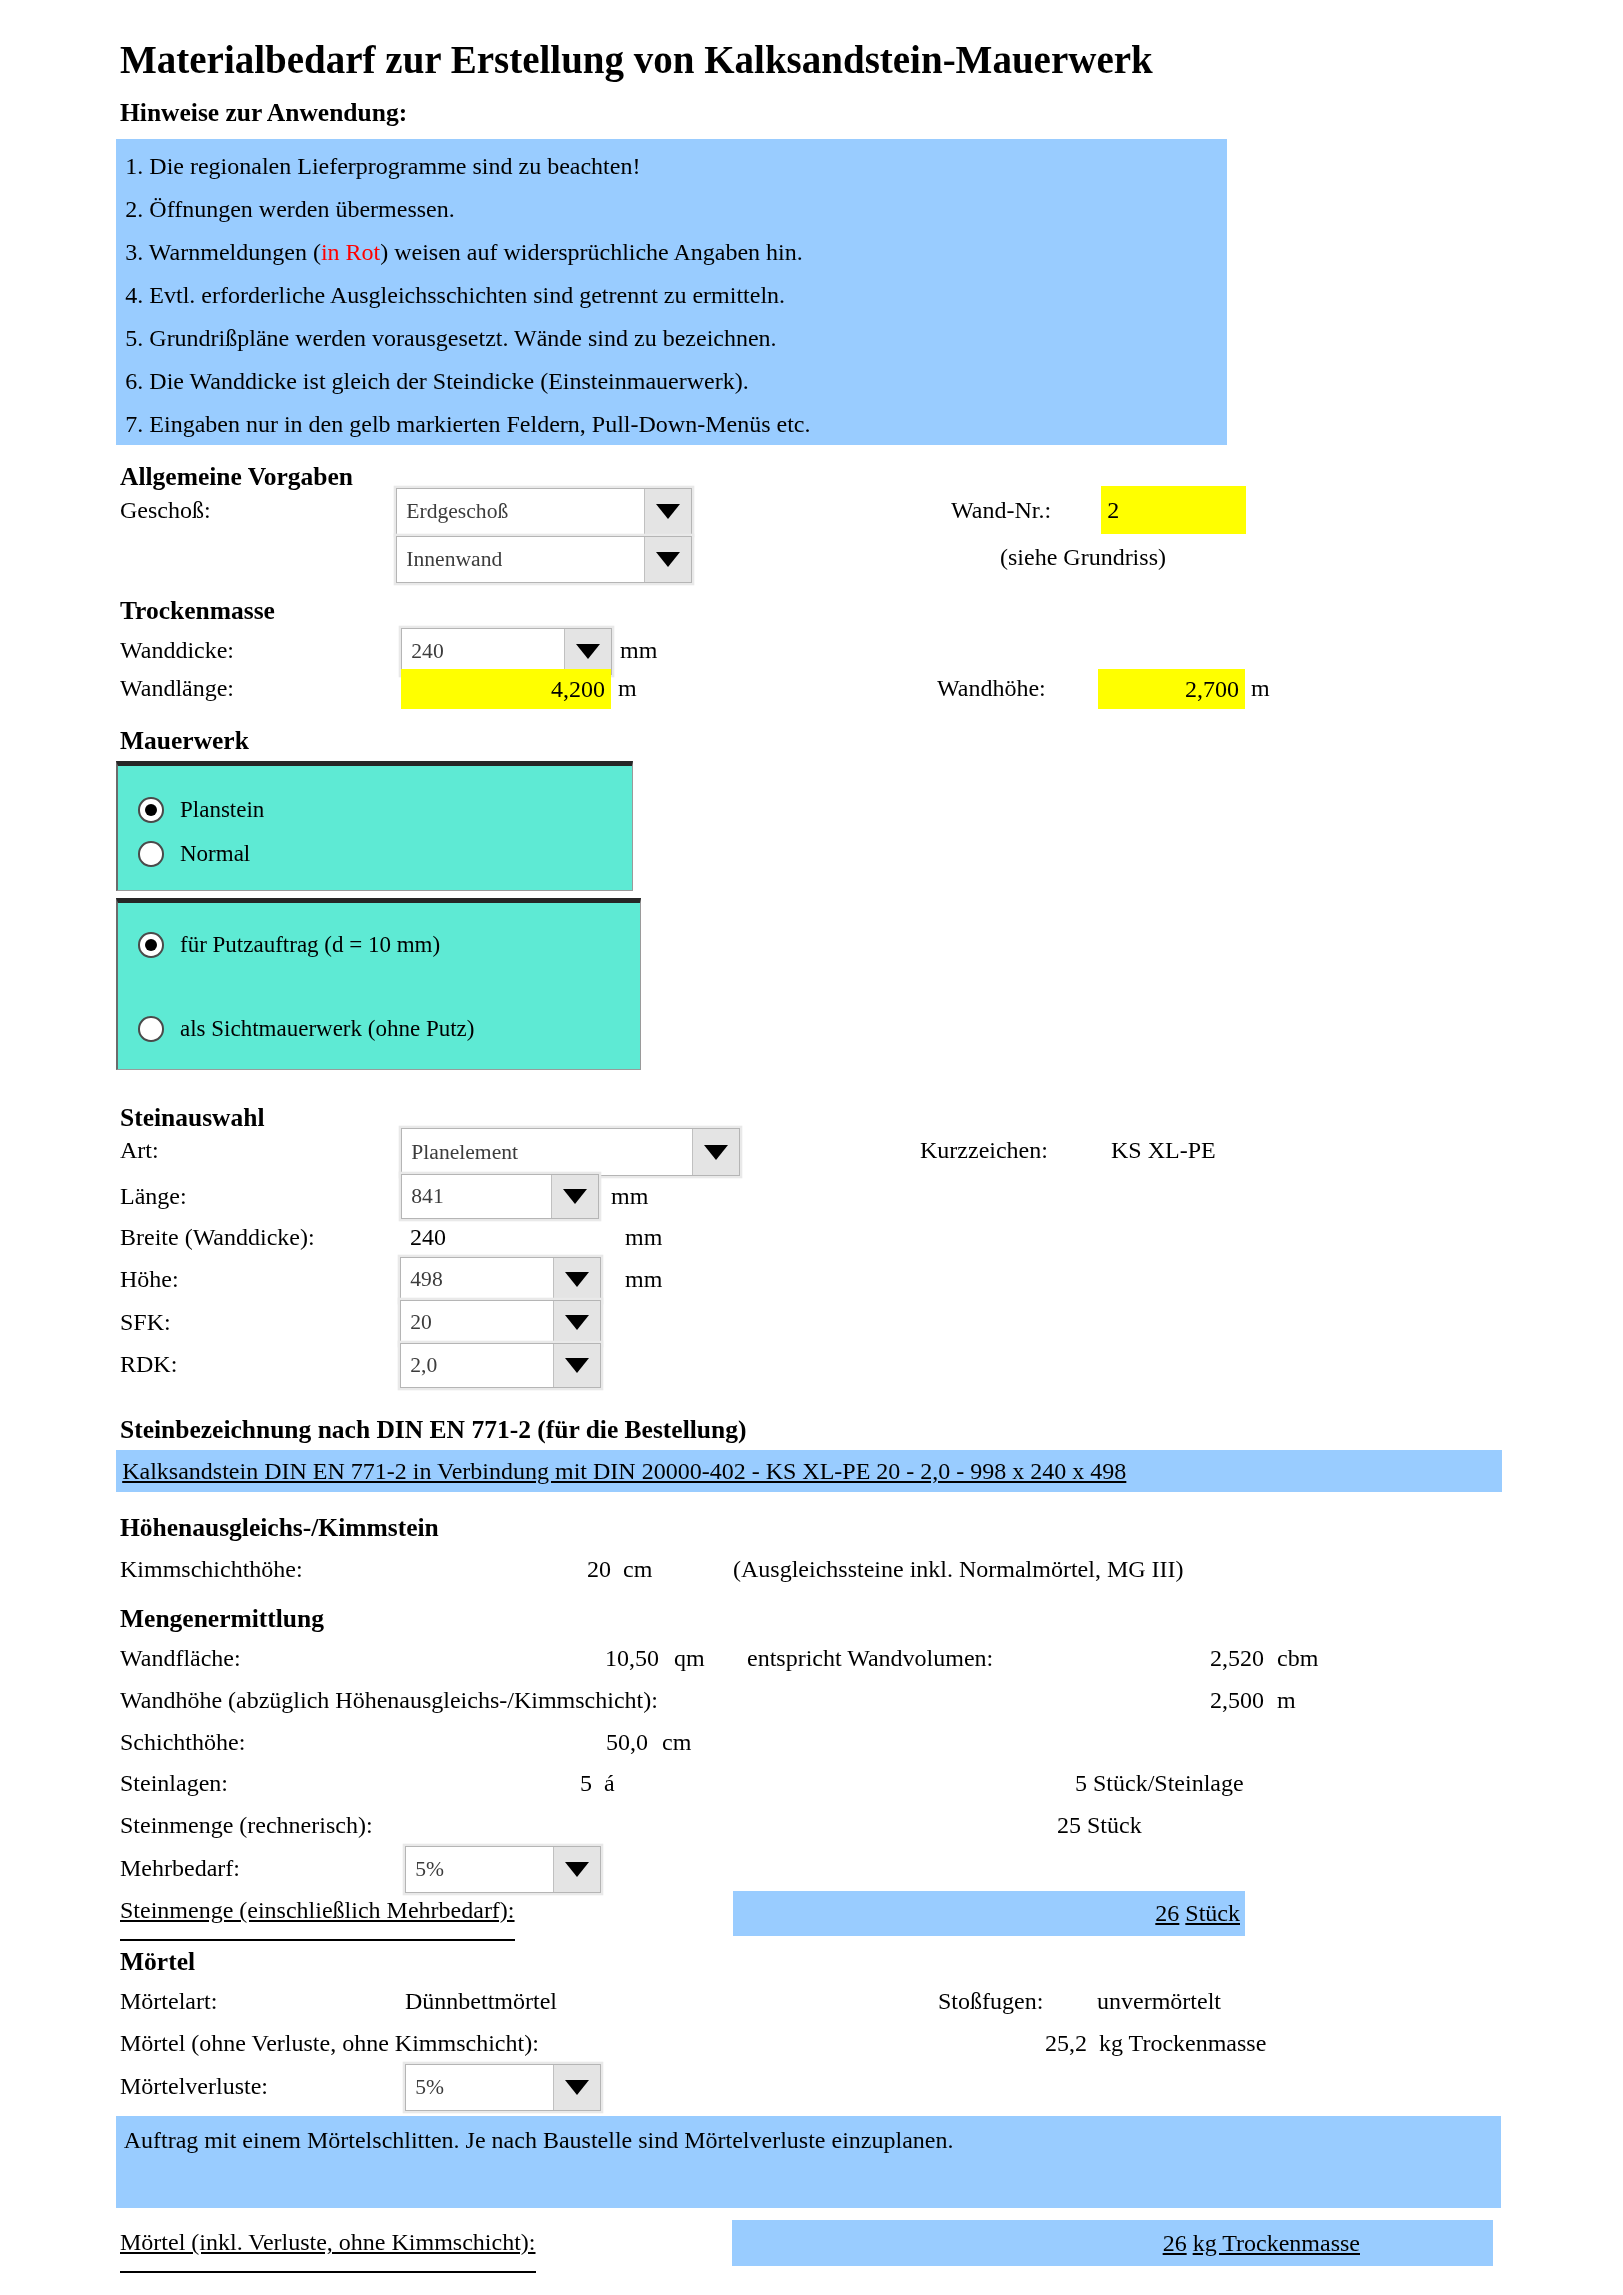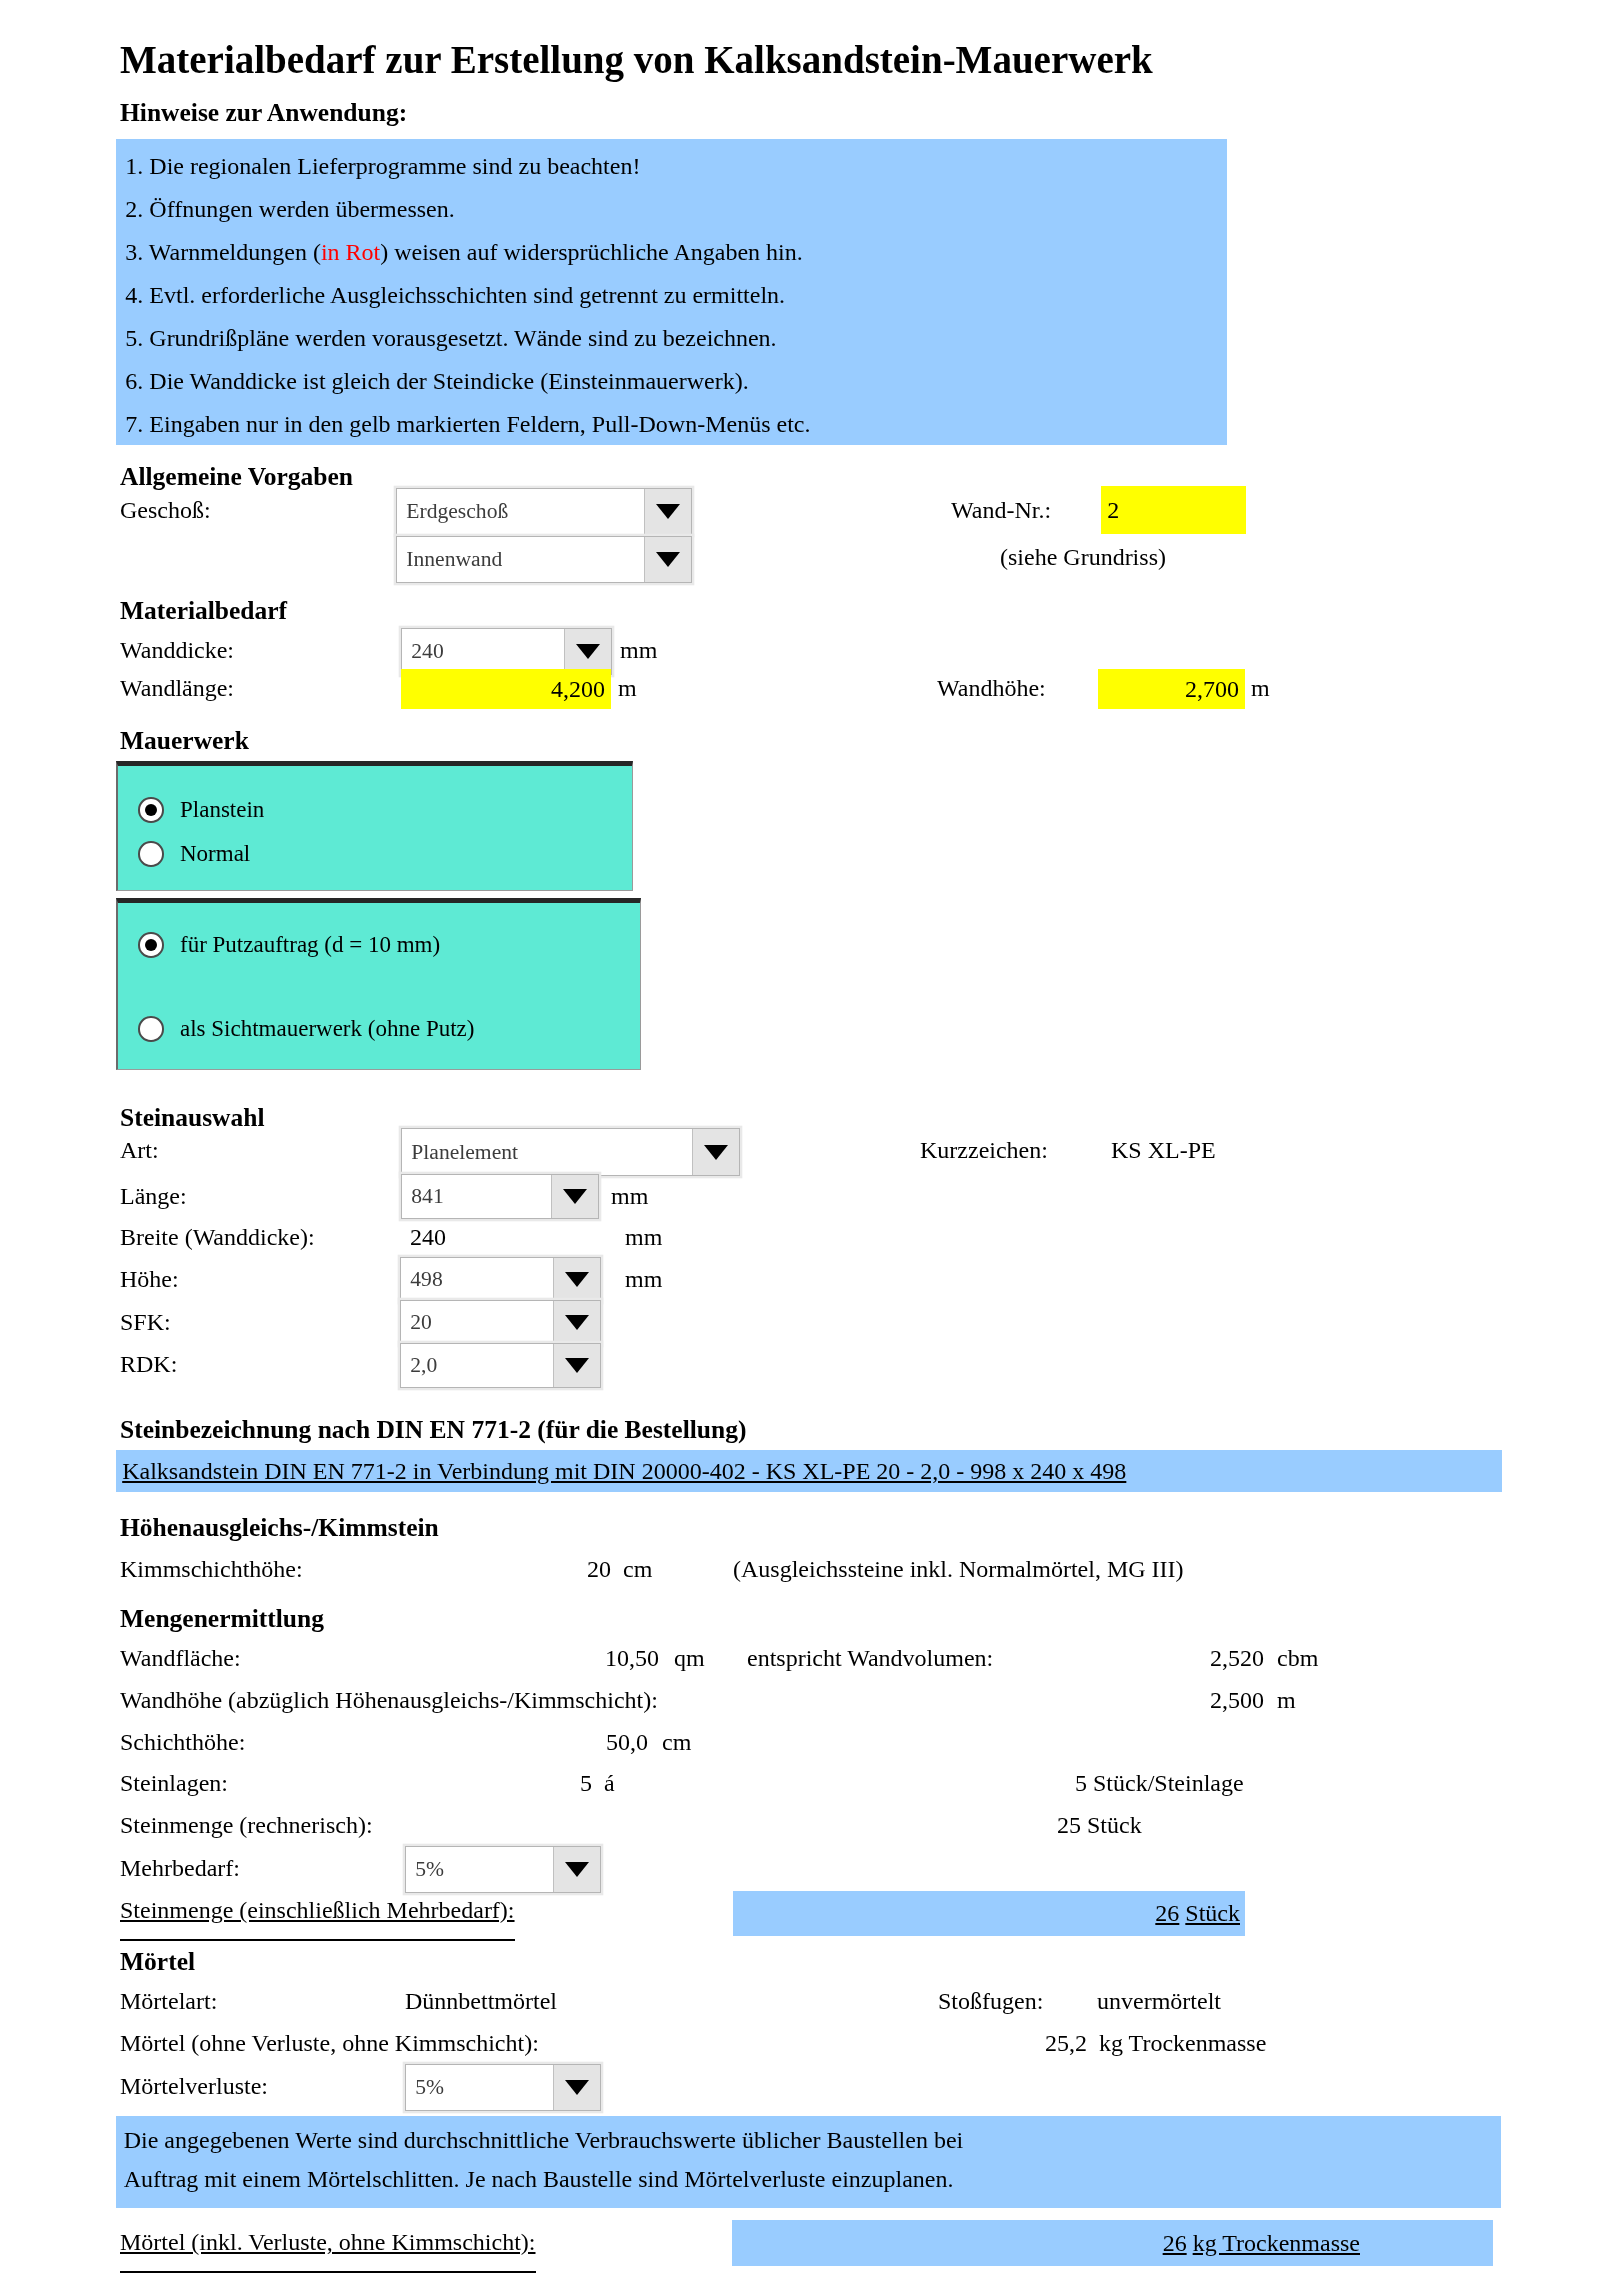--- a/index.html
+++ b/index.html
@@ -71,21 +71,21 @@
       <span>2</span>
     </div>
   <div class="combo" style="left:396px;top:536px;width:294px;height:45px">
     <span class="ctxt">Innenwand</span>
     <span class="cbtn">
         <span class="tri"></span>
       </span>
   </div>
   <div class="t" style="left:1000px;top:542px">(siehe Grundriss)</div>
 
-  <div class="h" style="left:120px;top:595px">Materialbedarf</div>
+  <div class="h" style="left:120px;top:595px">Trockenmasse</div>
   <div class="t" style="left:120px;top:635px">Wanddicke:</div>
   <div class="combo" style="left:401px;top:628px;width:209px;height:45px">
     <span class="ctxt">240</span>
     <span class="cbtn">
         <span class="tri"></span>
       </span>
   </div>
   <div class="t" style="left:620px;top:635px">mm</div>
 
   <div class="t" style="left:120px;top:673px">Wandlänge:</div>
@@ -232,21 +232,20 @@
 
   <div class="t" style="left:120px;top:2071px">Mörtelverluste:</div>
   <div class="combo" style="left:405px;top:2064px;width:194px;height:45px">
     <span class="ctxt">5%</span>
     <span class="cbtn">
         <span class="tri"></span>
       </span>
   </div>
 
   <div class="bluebox note" style="left:116px;top:2116px;width:1377px;height:87px">
-    <div>Die angegebenen Werte sind durchschnittliche Verbrauchswerte üblicher Baustellen bei</div>
     <div>Auftrag mit einem Mörtelschlitten. Je nach Baustelle sind Mörtelverluste einzuplanen.</div>
   </div>
 
   <div class="t" style="left:120px;top:2227px"><span class="ulab">Mörtel (inkl. Verluste, ohne Kimmschicht):</span></div>
   <div class="bcell" style="left:732px;top:2220px;width:761px;height:46px;padding-right:133px;box-sizing:border-box">
     <span class="u">26</span>&nbsp;<span class="u">kg Trockenmasse</span>
   </div>
 
 </div>
 

